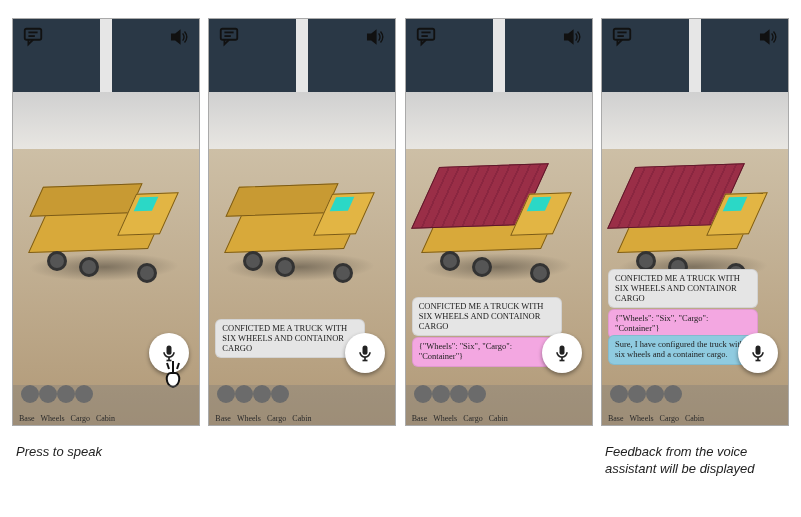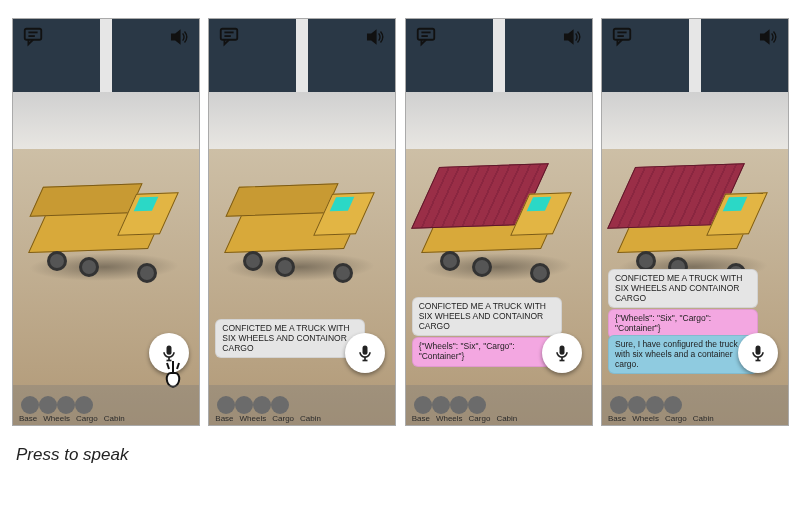--- a/index.html
+++ b/index.html
@@ -23,20 +23,21 @@
   .screen {
     width: 188px;
     height: 408px;
     position: relative;
     overflow: hidden;
     background: linear-gradient(to bottom,
       #3b4a5a 0%, #3b4a5a 18%,
       #d0d0d0 18%, #e8e6e2 32%,
       #cdbfa6 32%, #b19977 100%);
     border: 1px solid #aaa;
+    font-family: Liberation Serif, serif;
   }
   .window-frame {
     position:absolute; top:0; left:0; width:100%; height:18%;
     background: #2a3846;
   }
   .window-frame::after{
     content:""; position:absolute; left:50%; top:0; bottom:0; width:12px; background:#e6e6e6; transform:translateX(-50%);
   }
   .icon-top {
     position: absolute;
@@ -89,21 +90,21 @@
   .wheel {
     position:absolute; width:20px; height:20px; border-radius:50%;
     background:#555; border:3px solid #333;
   }
   .w1{ left:28px; top:92px;}
   .w2{ left:60px; top:98px;}
   .w3{ left:118px; top:104px;}
   .bottom-bar {
     position:absolute; left:0; bottom:0; width:100%; height:40px;
     background: rgba(120,120,120,0.35);
-    display:flex; align-items:center; padding-left:8px;
+    display:flex; padding-left:8px;
   }
   .bb-dot { width:18px; height:18px; border-radius:50%; background:#6b6b6b; }
   .bb-labels{
     position:absolute; bottom:2px; left:6px; font-size:8px; color:#2a2a2a;
     display:flex; gap:6px;
   }
   .mic-btn {
     position:absolute; right:10px; bottom:52px;
     width:40px; height:40px; border-radius:50%;
     background:#ffffff; box-shadow:0 2px 4px rgba(0,0,0,0.4);
@@ -118,21 +119,21 @@
     font-size:8.5px; line-height:1.15;
     padding:4px 6px; border-radius:6px;
     color:#222;
     border:1px solid rgba(0,0,0,0.08);
   }
   .msg-grey{ background:#e5e5e5;}
   .msg-pink{ background:#f3a7e1;}
   .msg-blue{ background:#8fcbe0;}
   .caption{
     font-style: italic;
-    font-size: 17px;
+    font-size: 13px;
     color:#222;
     margin-top: 18px;
     line-height:1.3;
     padding: 0 4px;
   }
 </style>
 </head>
 <body>
 
 <div class="row" id="row">
@@ -343,14 +344,15 @@
           <div class="bb-dot"></div>
           <div class="bb-dot"></div>
           <div class="bb-labels">
             <span>Base</span>
             <span>Wheels</span>
             <span>Cargo</span>
             <span>Cabin</span>
           </div>
         </div>
       </div>
+      <div class="caption">Feedback from the voice assistant will be displayed</div>
     </div>
   </div>
 
 </body></html>

